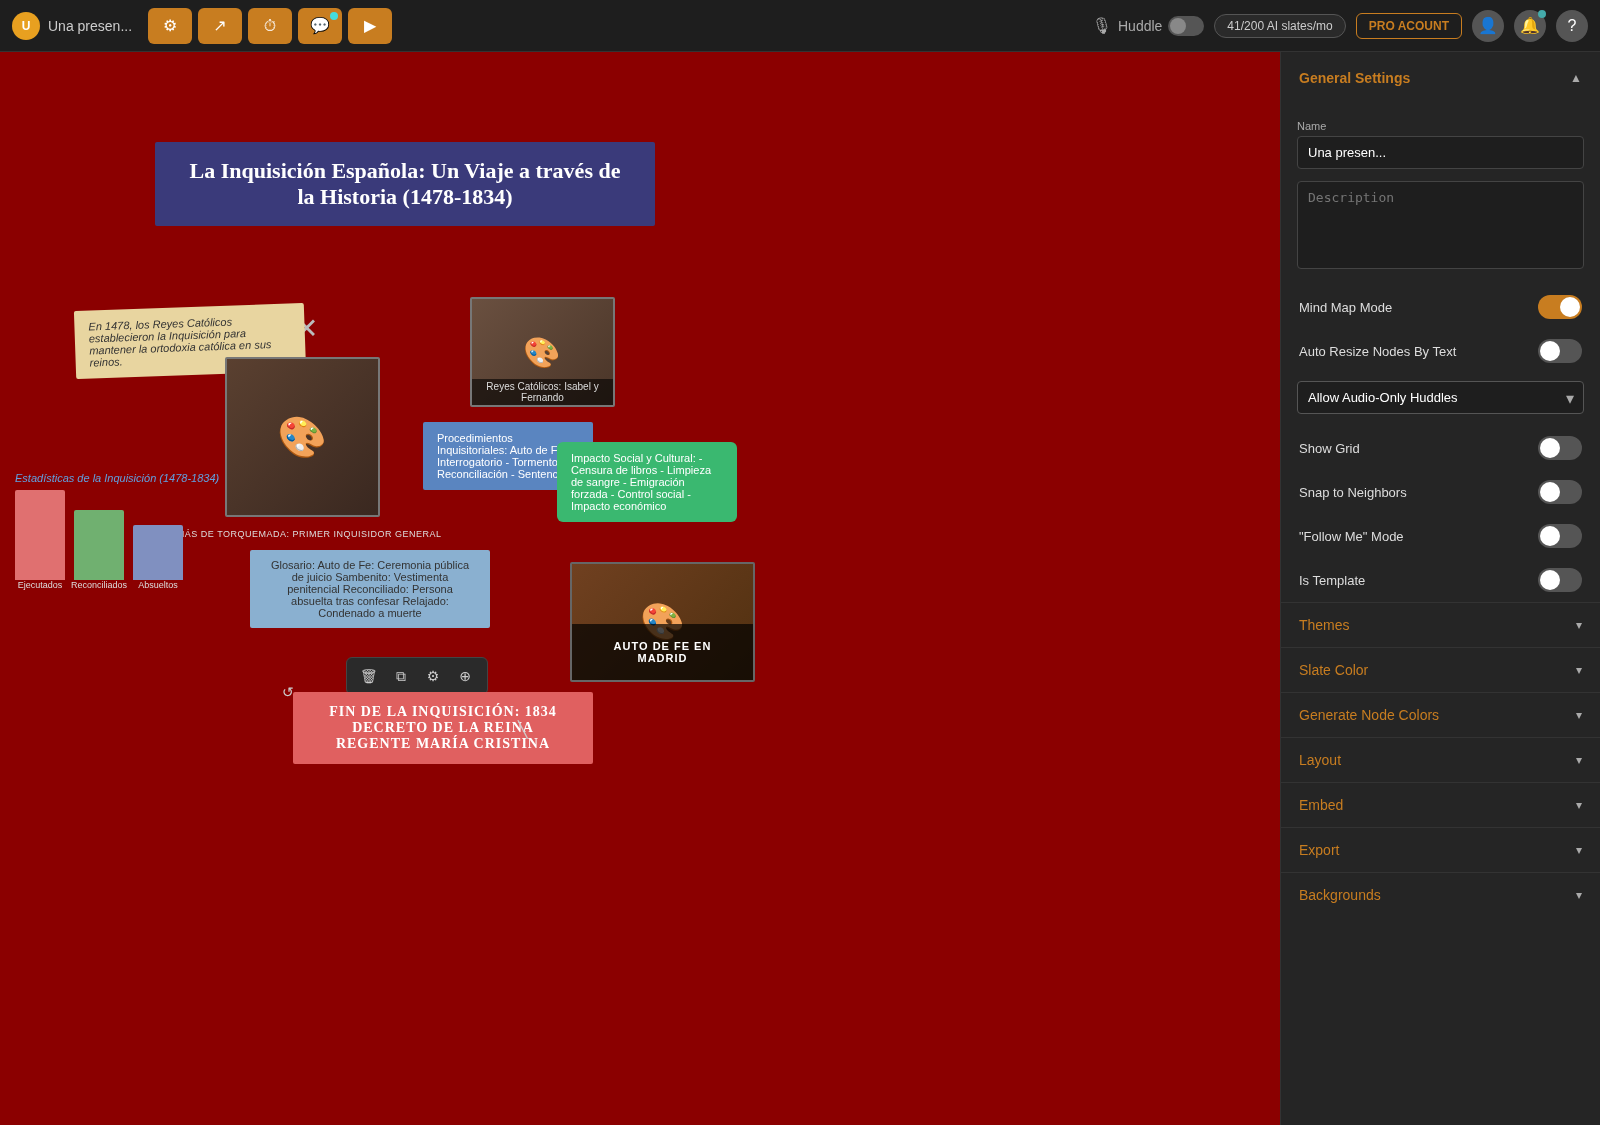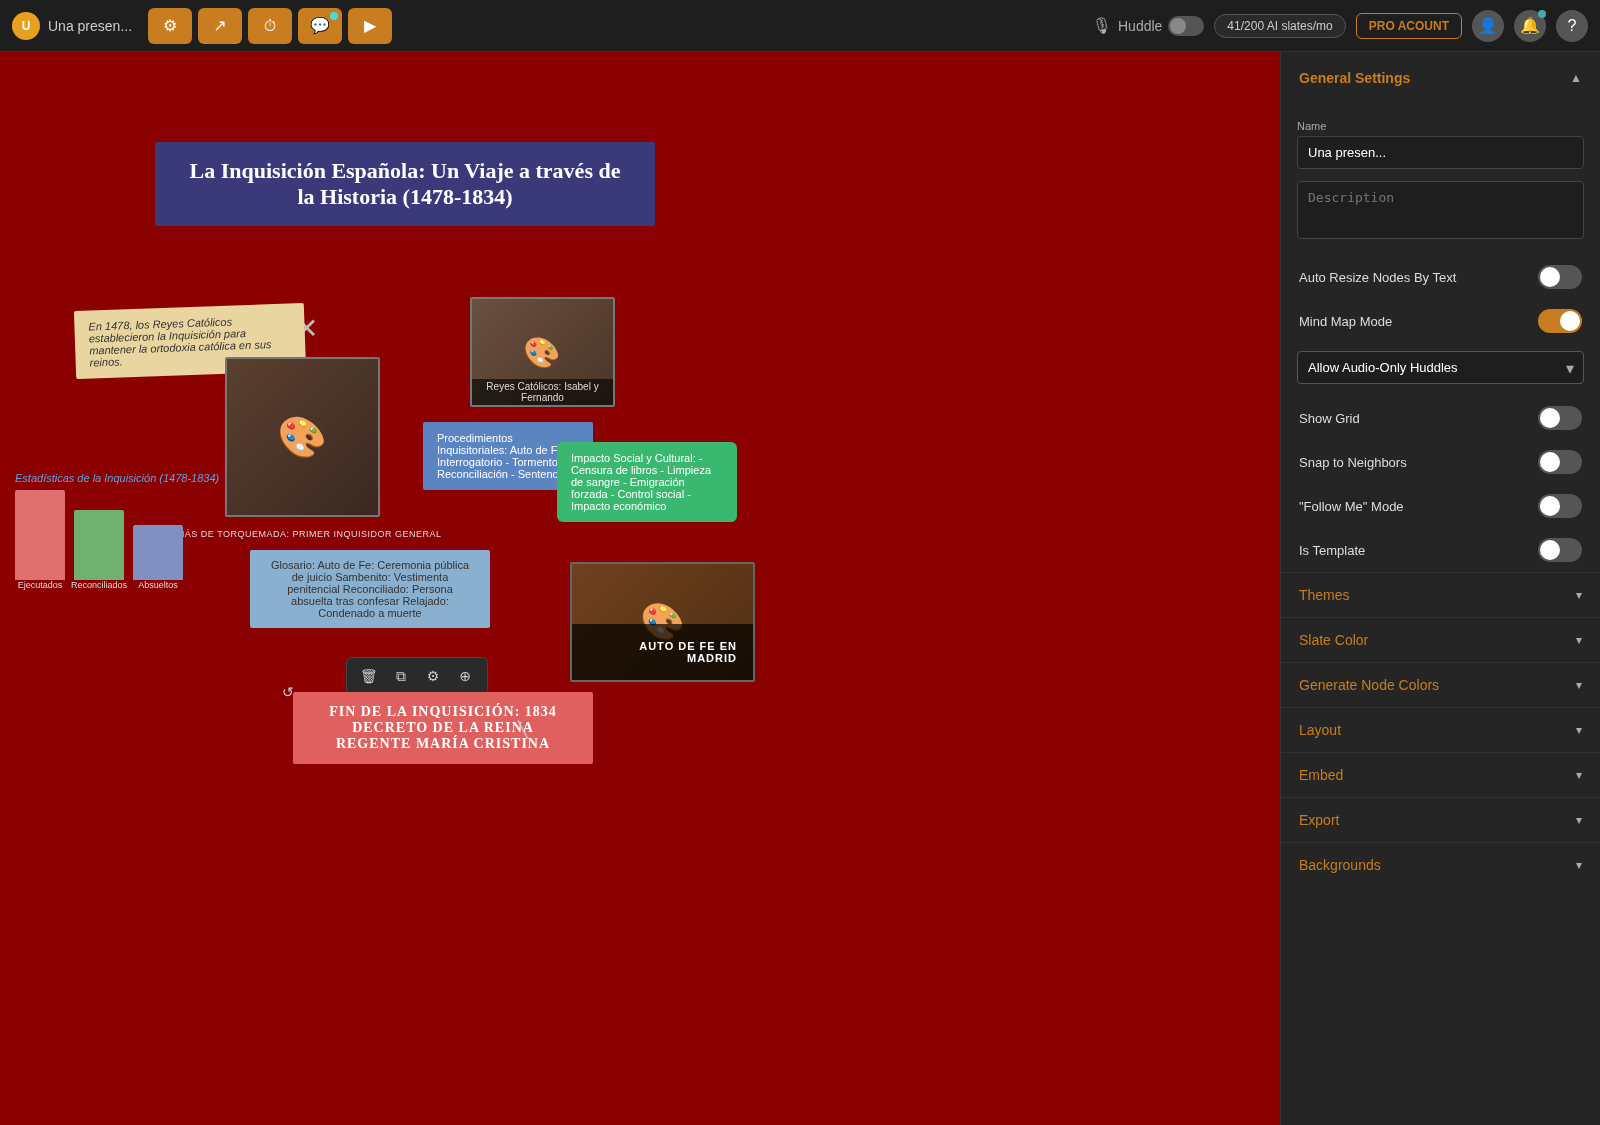--- a/index.html
+++ b/index.html
@@ -35,21 +35,21 @@
     
     .section-header { display: flex; align-items: center; justify-content: space-between; padding: 14px 18px; cursor: pointer; }
     .section-header.top { padding-top: 18px; }
     .section-title-main { color: #c87d20; font-size: 14px; font-weight: 600; }
     .chevron { color: #aaa; font-size: 12px; }
 
     
     .field-group { padding: 0 16px 12px; }
     .field-label { color: #aaa; font-size: 11px; margin-bottom: 4px; margin-top: 20px; }
     .field-input { width: 100%; background: #1e1e1e; border: 1px solid #444; border-radius: 4px; padding: 8px 10px; color: #fff; font-size: 13px; outline: none; }
-    .field-textarea { width: 100%; background: #1e1e1e; border: 1px solid #444; border-radius: 4px; padding: 8px 10px; color: #fff; font-size: 13px; outline: none; height: 58px; resize: none; }
+    .field-textarea { width: 100%; background: #1e1e1e; border: 1px solid #444; border-radius: 4px; padding: 8px 10px; color: #fff; font-size: 13px; outline: none; height: 88px; resize: none; }
 
     
     .toggle-row { display: flex; align-items: center; justify-content: space-between; padding: 10px 18px; }
     .toggle-label { color: #ddd; font-size: 13px; }
     .toggle-switch { width: 44px; height: 24px; border-radius: 12px; position: relative; cursor: pointer; flex-shrink: 0; }
     .toggle-switch.on { background: #c87d20; }
     .toggle-switch.off { background: #555; }
     .toggle-switch::after { content:''; position:absolute; width:20px; height:20px; background:#fff; border-radius:50%; top:2px; transition: left 0.2s; }
     .toggle-switch.on::after { left: 22px; }
     .toggle-switch.off::after { left: 2px; }
@@ -87,21 +87,21 @@
 
     
     .portrait { background: linear-gradient(135deg, #5a4030 0%, #3a2820 100%); display: flex; align-items: center; justify-content: center; color: #8a6050; font-size: 40px; }
     .portrait2 { background: linear-gradient(135deg, #6a5040 0%, #4a3528 100%); display: flex; align-items: center; justify-content: center; color: #9a7060; font-size: 30px; }
 
     
     .img-caption { position: absolute; bottom: 0; left: 0; right: 0; background: rgba(0,0,0,0.6); color: #ddd; font-size: 10px; text-align: center; padding: 2px 4px; }
 
     
     .auto-fe { background: linear-gradient(135deg, #704020 0%, #503010 100%); display: flex; align-items: center; justify-content: center; position: relative; }
-    .auto-fe-caption { position: absolute; bottom: 0; left: 0; right: 0; background: rgba(0,0,0,0.7); color: #fff; font-size: 11px; text-align: right; padding: 16px; font-weight: bold; letter-spacing: 1px; text-transform: uppercase; }
+    .auto-fe-caption { position: absolute; bottom: 0; left: 0; right: 0; background: rgba(0,0,0,0.7); color: #fff; font-size: 11px; text-align: center; padding: 16px; font-weight: bold; letter-spacing: 1px; text-transform: uppercase; }
   </style>
 </head>
 <body>
 
 <div class="topbar">
   <div class="topbar-logo">
     <span>U</span>
   </div>
   <span class="topbar-title">Una presen...</span>
 
@@ -223,27 +223,27 @@
     <div class="field-group">
       <div class="field-label">Name</div>
       <input class="field-input" type="text" value="Una presen..." style="">
     </div>
 
     <div class="field-group">
       <textarea class="field-textarea" placeholder="Description" style=""></textarea>
     </div>
 
     <div class="toggle-row">
-      <span class="toggle-label">Auto Resize Nodes By Text</span>
-      <div class="toggle-switch off"></div>
-    </div>
-
-    <div class="toggle-row">
       <span class="toggle-label">Mind Map Mode</span>
       <div class="toggle-switch on"></div>
+    </div>
+
+    <div class="toggle-row">
+      <span class="toggle-label">Auto Resize Nodes By Text</span>
+      <div class="toggle-switch off"></div>
     </div>
 
     <div class="select-row">
       <div class="select-wrapper">
         <div class="select-input">
           <span>Allow Audio-Only Huddles</span>
         </div>
       </div>
     </div>
 

